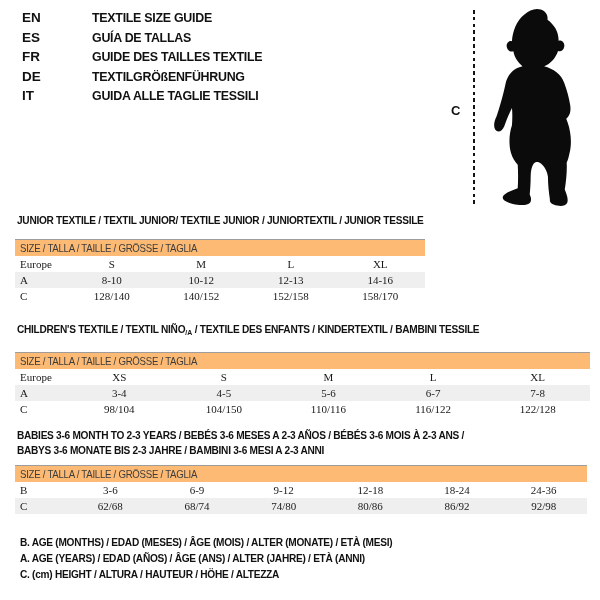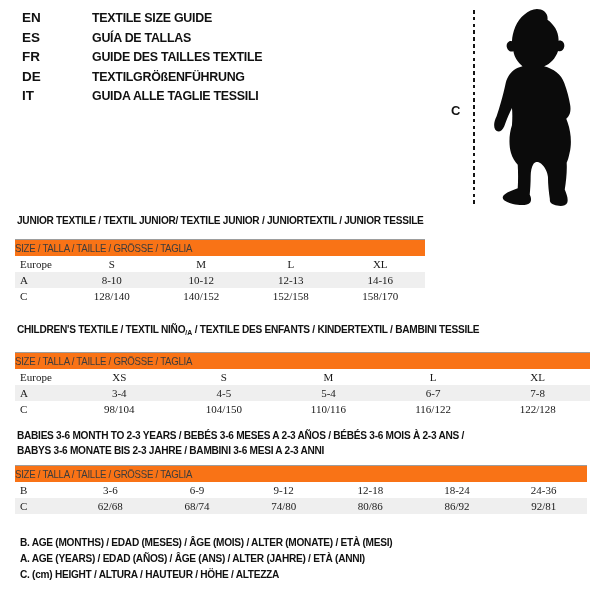--- a/index.html
+++ b/index.html
@@ -22,22 +22,22 @@
   .height-line{position:absolute;left:473px;top:10px;width:2px;height:196px;
     background-image:repeating-linear-gradient(to bottom,#141414 0 3.5px,transparent 3.5px 6.8px);}
   .height-label{position:absolute;left:451px;top:103px;font-size:13px;font-weight:bold;color:#111;}
   .baby-svg{position:absolute;left:487px;top:4px;width:96px;height:208px;}
 
   
   .size-section{position:absolute;left:15px;}
   .table-title{margin-left:2px;font-weight:bold;font-size:11px;color:#111;
                line-height:14px;white-space:nowrap;}
   .table-title.two-line{line-height:15px;}
-  .band{margin-top:12px;height:17px;line-height:17px;background:#f97316;
-        border-top:1px solid #9d9d9d;font-size:10.5px;color:#3c3c3c;
+  .band{margin-top:12px;height:17px;line-height:17px;background:#fdba74;
+        border-top:1px solid #9d9d9d;padding-left:5px;font-size:10.5px;color:#3c3c3c;
         box-sizing:border-box;}
   .trow{display:flex;height:16px;line-height:16px;font-size:11px;color:#191919;font-family:Liberation Serif, serif;}
   .trow.shaded{background:#efefef;}
   .trow .lbl{flex:0 0 47px;padding-left:5px;text-align:left;}
   .trow .val{flex:1;text-align:center;}
 
   #section-junior{top:213px;width:410px;}
   #section-children{top:322px;width:575px;}
   #section-babies{top:428px;width:572px;}
   #section-babies .band{margin-top:7px;}
@@ -169,21 +169,21 @@
           <span class="val">XS</span>
           <span class="val">S</span>
           <span class="val">M</span>
           <span class="val">L</span>
           <span class="val">XL</span>
         </div>
         <div class="trow shaded">
           <span class="lbl">A</span>
           <span class="val">3-4</span>
           <span class="val">4-5</span>
-          <span class="val">5-4</span>
+          <span class="val">5-6</span>
           <span class="val">6-7</span>
           <span class="val">7-8</span>
         </div>
         <div class="trow">
           <span class="lbl">C</span>
           <span class="val">98/104</span>
           <span class="val">104/150</span>
           <span class="val">110/116</span>
           <span class="val">116/122</span>
           <span class="val">122/128</span>
@@ -209,21 +209,21 @@
           <span class="val">18-24</span>
           <span class="val">24-36</span>
         </div>
         <div class="trow shaded">
           <span class="lbl">C</span>
           <span class="val">62/68</span>
           <span class="val">68/74</span>
           <span class="val">74/80</span>
           <span class="val">80/86</span>
           <span class="val">86/92</span>
-          <span class="val">92/81</span>
+          <span class="val">92/98</span>
         </div>
       </div>
   </section>
 
   <div class="legend">
     <div class="legend-line">
       <span class="condensed">B. AGE (MONTHS) / EDAD (MESES) / ÂGE (MOIS) / ALTER (MONATE) / ETÀ (MESI)</span>
     </div>
     <div class="legend-line">
       <span class="condensed">A. AGE (YEARS) / EDAD (AÑOS) / ÂGE (ANS) / ALTER (JAHRE) / ETÀ (ANNI)</span>

